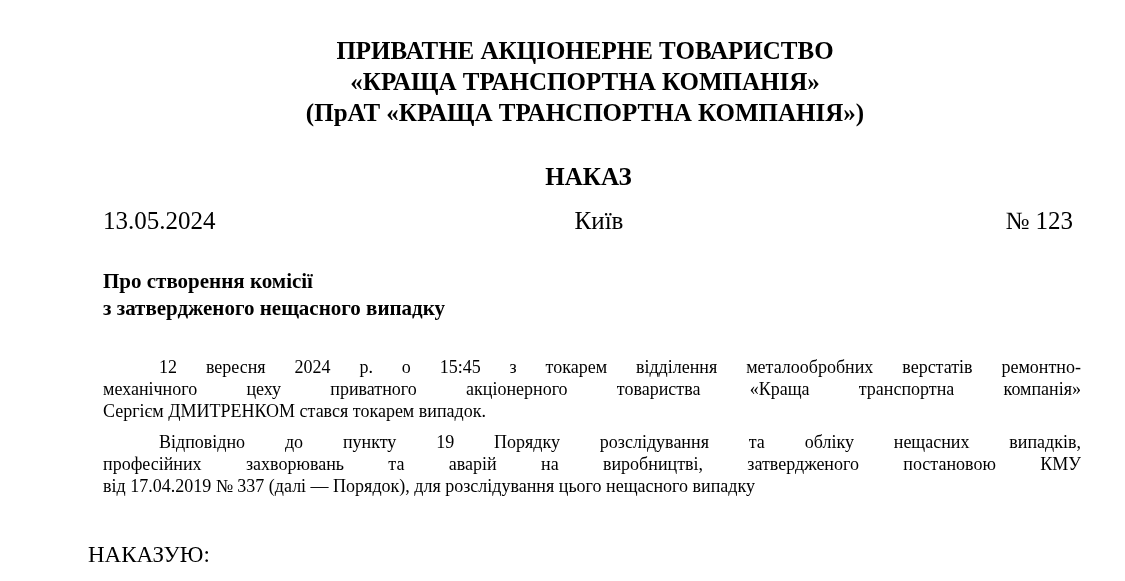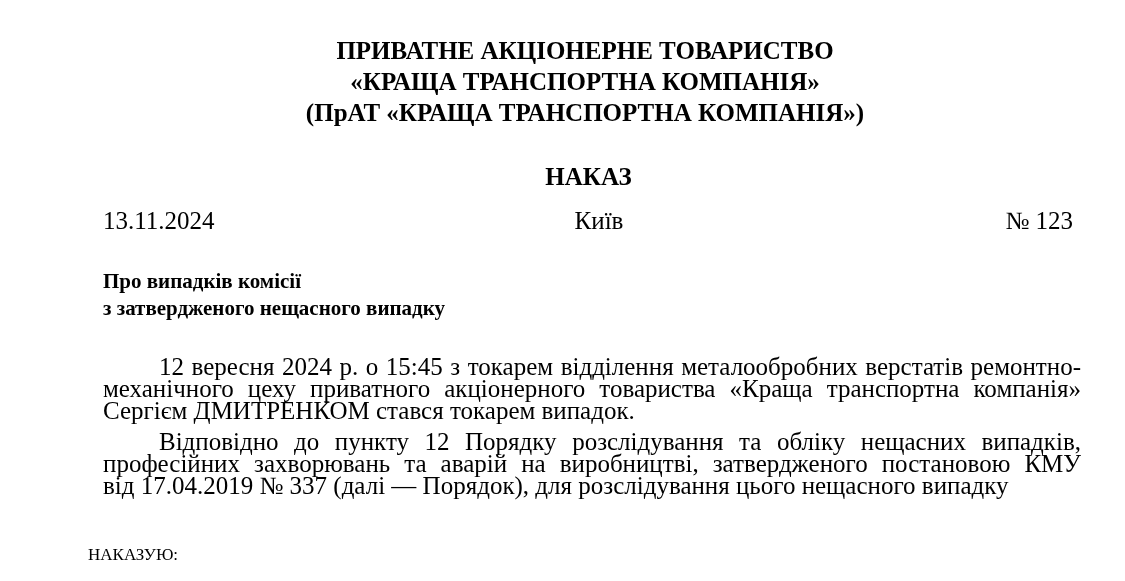--- a/index.html
+++ b/index.html
@@ -61,21 +61,21 @@
       top: 268px;
       font-weight: bold;
       font-size: 21px;
       line-height: 27px;
       white-space: nowrap;
     }
     .para {
       position: absolute;
       left: 103px;
       width: 978px;
-      font-size: 25px;
+      font-size: 18px;
       line-height: 22px;
       text-align: justify;
     }
     .para .line {
       display: block;
       text-align: justify;
       text-align-last: justify;
       white-space: nowrap;
     }
     .para .line.last {
@@ -83,55 +83,55 @@
     }
     .para .line.indent {
       padding-left: 56px;
     }
     .p1 { top: 356px; }
     .p2 { top: 431px; }
     .order-word {
       position: absolute;
       left: 88px;
       top: 542px;
-      font-size: 17px;
+      font-size: 23px;
       line-height: 26px;
     }
   </style>
 </head>
 <body>
 
 <div class="page">
 
   <div class="org-header">
     <div>ПРИВАТНЕ АКЦІОНЕРНЕ ТОВАРИСТВО</div>
     <div>«КРАЩА ТРАНСПОРТНА КОМПАНІЯ»</div>
     <div>(ПрАТ «КРАЩА ТРАНСПОРТНА КОМПАНІЯ»)</div>
   </div>
 
   <div class="doc-type">НАКАЗ</div>
 
   <div class="meta-row">
-    <span class="date">13.11.2024</span>
+    <span class="date">13.05.2024</span>
     <span class="city">Київ</span>
     <span class="number">№ 123</span>
   </div>
 
   <div class="subject">
-    <div>Про випадків комісії</div>
+    <div>Про створення комісії</div>
     <div>з затвердженого нещасного випадку</div>
   </div>
 
   <div class="para p1">
     <span class="line indent">12 вересня 2024 р. о 15:45 з токарем відділення металообробних верстатів ремонтно-</span>
     <span class="line">механічного цеху приватного акціонерного товариства «Краща транспортна компанія»</span>
     <span class="line last">Сергієм ДМИТРЕНКОМ стався токарем випадок.</span>
   </div>
 
   <div class="para p2">
-    <span class="line indent">Відповідно до пункту 12 Порядку розслідування та обліку нещасних випадків,</span>
+    <span class="line indent">Відповідно до пункту 19 Порядку розслідування та обліку нещасних випадків,</span>
     <span class="line">професійних захворювань та аварій на виробництві, затвердженого постановою КМУ</span>
     <span class="line last">від 17.04.2019 № 337 (далі — Порядок), для розслідування цього нещасного випадку</span>
   </div>
 
   <div class="order-word">НАКАЗУЮ:</div>
 
 </div>
 
 </body></html>

